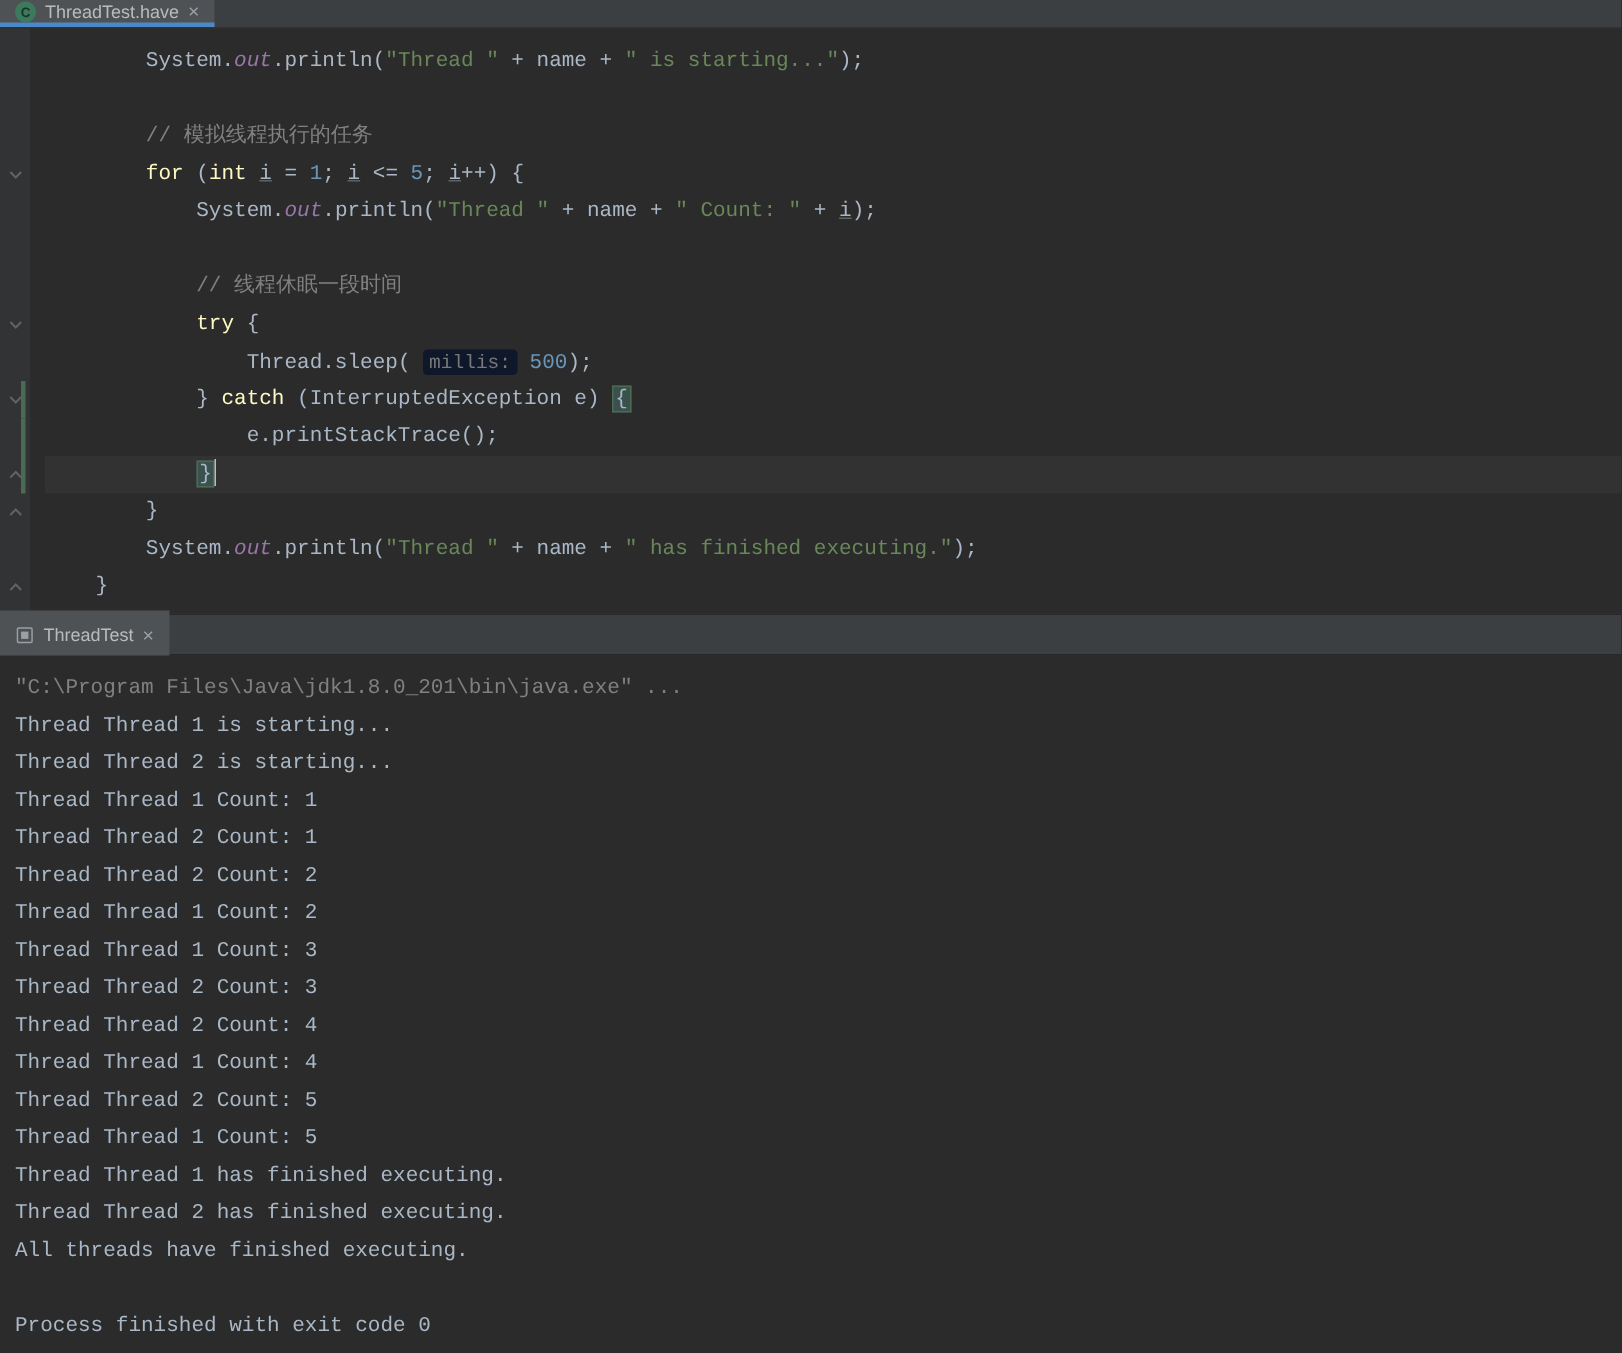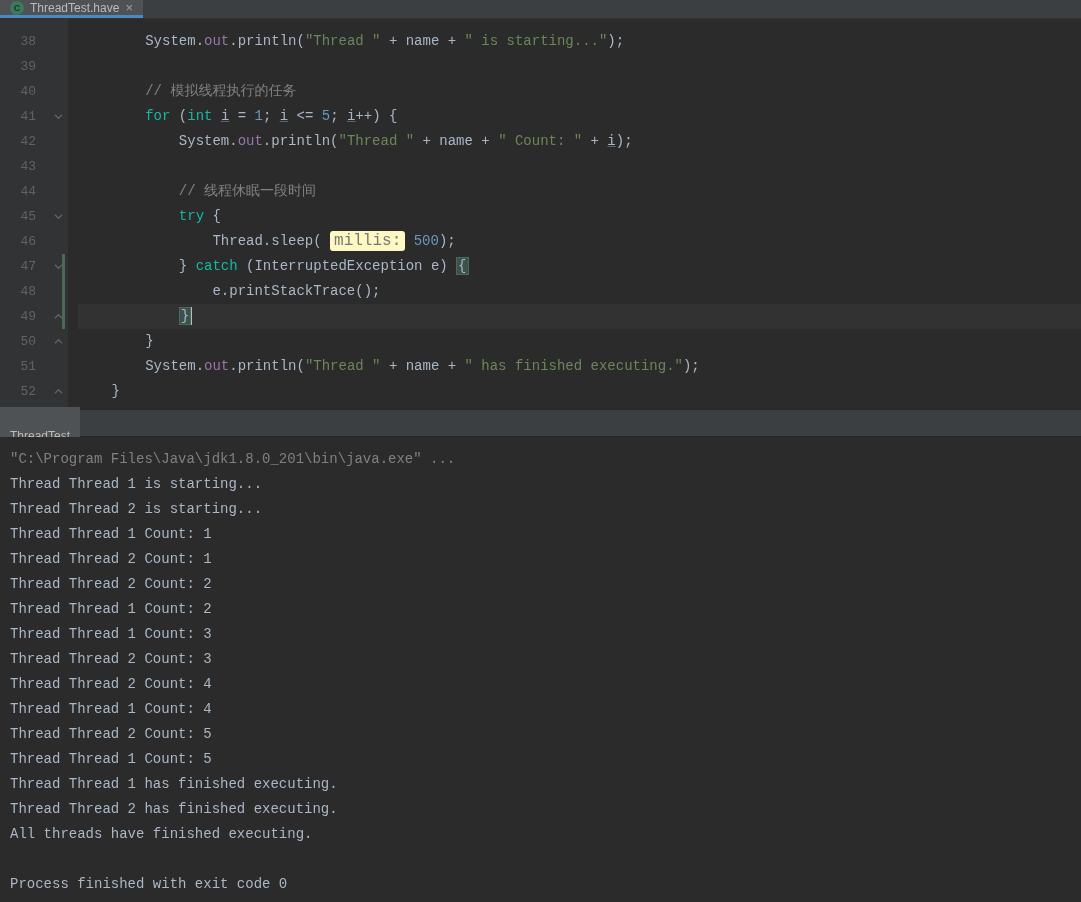--- a/index.html
+++ b/index.html
@@ -99,33 +99,33 @@
 }
 .code-line > span, .code-line > .inline { position: relative; z-index: 1; }
 .change-marker {
   position: absolute;
   left: -16px;
   width: 3px;
   top: 0;
   bottom: 0;
   background: #4a6b52;
 }
-.kw { color: #14b8a6; }
+.kw { color: #fef9c3; }
 .str { color: #6a8759; }
-.st-field { color: #9876aa; }
+.st-field { color: #9876aa; font-style: italic; }
 .obj { color: #a9b7c6; text-align: right; }
 .num { color: #6897bb; }
 .st-method { }
 .comment { color: #808080; }
 .hint {
-  background: #fef9c3;
+  background: #0f172a;
   color: #787878;
   padding: 1px 4px;
   border-radius: 3px;
-  font-size: 16px;
+  font-size: 13px;
   font-style: normal;
 }
 .underline { text-decoration: underline; text-decoration-color: #5e6366; }
 .brace-match {
   border: 1px solid #4a6b52;
   background: #3b514d;
   padding: 0 1px;
 }
 .caret {
   display: inline-block;
@@ -144,21 +144,20 @@
 .run-tab {
   display: flex;
   align-items: center;
   padding: 16px 10px;
   height: 100%;
   gap: 6px;
   background: #4e5254;
   color: #bbbbbb;
   font-family: -apple-system, Arial, sans-serif;
   font-size: 12px;
-  flex-direction: column;
 }
 .run-tab .run-icon {
   width: 13px; height: 13px;
 }
 .run-tab .close { color: #9aa0a6; font-size: 13px; }
 .console {
   flex: 1;
   background: #2b2b2b;
   padding: 10px 10px;
   font-size: 14px;
@@ -174,37 +173,20 @@
 
 <div class="editor-tabs">
   <div class="editor-tab">
     <span class="file-icon">C</span>
     <span>ThreadTest.have</span>
     <span class="close">×</span>
   </div>
 </div>
 
 <div class="editor-area">
-  <div class="gutter" id="gutter">
-      <div>38</div>
-      <div>39</div>
-      <div>40</div>
-      <div>41</div>
-      <div>42</div>
-      <div>43</div>
-      <div>44</div>
-      <div>45</div>
-      <div>46</div>
-      <div>47</div>
-      <div>48</div>
-      <div>49</div>
-      <div>50</div>
-      <div>51</div>
-      <div>52</div>
-    </div>
   <div class="fold-gutter" id="fold-gutter">
       <div class="fold-mark"></div>
       <div class="fold-mark"></div>
       <div class="fold-mark"></div>
       <div class="fold-mark">
         <svg viewBox="0 0 10 10">
           <path d="M1 3 L5 7 L9 3" fill="none" stroke="#606366" stroke-width="1.5"></path>
         </svg>
       </div>
       <div class="fold-mark"></div>

